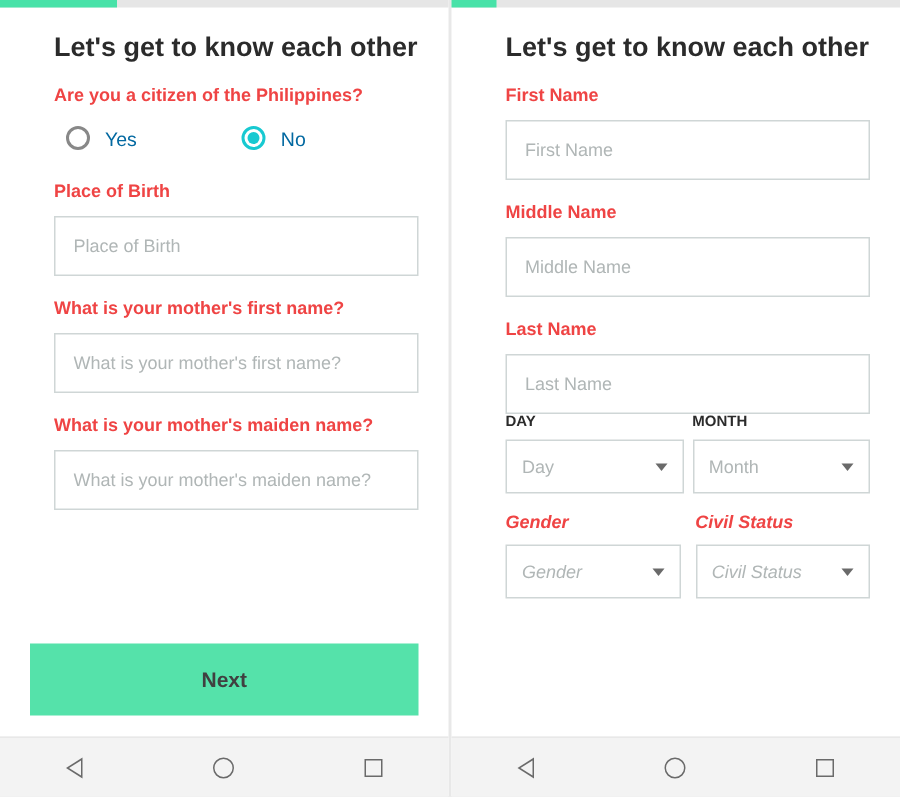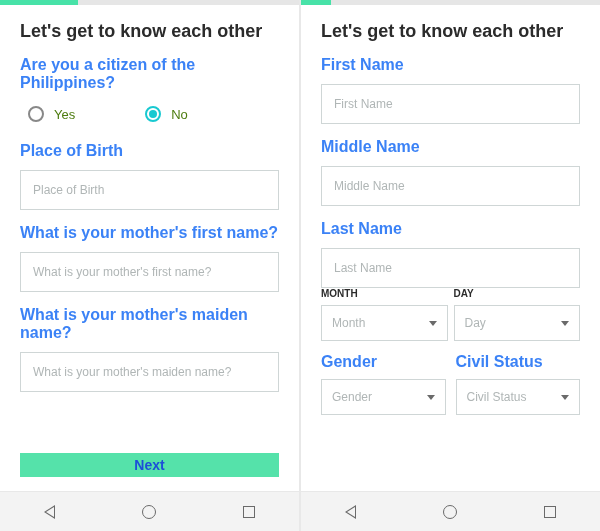--- a/index.html
+++ b/index.html
@@ -30,34 +30,34 @@
   }
   .progress-fill {
     position: absolute;
     left: 0; top: 0;
     height: 100%;
     background: #48e2a8;
   }
   .progress-fill.p1 { width: 26%; }
   .progress-fill.p2 { width: 10%; }
   .content {
-    padding: 16px 20px 0 20px;
+    padding: 16px 20px 0 36px;
     flex: 1;
     overflow: hidden;
   }
   .title {
     font-size: 18px;
     font-weight: 700;
     color: #2b2b2b;
     margin-bottom: 14px;
   }
   .q-label {
-    font-size: 16px;
+    font-size: 12px;
     font-weight: 600;
-    color: #3b82f6;
+    color: #ef4444;
     margin-bottom: 10px;
     margin-top: 14px;
   }
   .q-label.first { margin-top: 0; }
   .sub-label {
     font-size: 10px;
     font-weight: 700;
     color: #2b2b2b;
     margin-bottom: 6px;
   }
@@ -83,21 +83,21 @@
   .radio-circle.checked {
     border-color: #18c9d1;
   }
   .radio-dot {
     width: 8px; height: 8px;
     background: #18c9d1;
     border-radius: 50%;
   }
   .radio-text {
     font-size: 13px;
-    color: #4d7c0f;
+    color: #0369a1;
   }
   .text-input {
     width: 100%;
     border: 1px solid #cfd6d6;
     padding: 12px 12px;
     font-size: 12px;
     color: #2b2b2b;
     background: #fff;
   }
   .text-input::placeholder { color: #b0b6b6; }
@@ -121,33 +121,33 @@
   .dob-row {
     display: flex;
     gap: 6px;
   }
   .dob-col { flex: 1; }
   .pair-row {
     display: flex;
     gap: 10px;
     margin-top: 12px;
   }
-  .pair-col { flex: 1; }
+  .pair-col { flex: 1; font-style: italic; }
   .pair-col .q-label { margin-top: 0; margin-bottom: 8px; }
   .next-area {
     padding: 0 20px 14px 20px;
   }
   .next-btn {
     width: 100%;
     background: #55e2aa;
     border: none;
-    padding: 4px 0;
+    padding: 16px 0;
     font-size: 14px;
     font-weight: 700;
-    color: #1d4ed8;
+    color: #404040;
     cursor: pointer;
     margin-top: 48px;
   }
   .navbar {
     height: 40px;
     background: #f3f3f3;
     display: flex;
     align-items: center;
     justify-content: space-around;
     border-top: 1px solid #e8e8e8;
@@ -247,30 +247,30 @@
       <input class="text-input" type="text" placeholder="First Name" style="">
 
       <div class="q-label">Middle Name</div>
       <input class="text-input" type="text" placeholder="Middle Name" style="">
 
       <div class="q-label">Last Name</div>
       <input class="text-input" type="text" placeholder="Last Name" style="">
 
       <div class="dob-row">
         <div class="dob-col">
+          <div class="sub-label">DAY</div>
+          <div class="select-box">
+            <span>Day</span>
+            <span class="caret"></span>
+          </div>
+        </div>
+        <div class="dob-col">
           <div class="sub-label">MONTH</div>
           <div class="select-box">
             <span>Month</span>
-            <span class="caret"></span>
-          </div>
-        </div>
-        <div class="dob-col">
-          <div class="sub-label">DAY</div>
-          <div class="select-box">
-            <span>Day</span>
             <span class="caret"></span>
           </div>
         </div>
       </div>
 
       <div class="pair-row">
         <div class="pair-col">
           <div class="q-label">Gender</div>
           <div class="select-box">
             <span>Gender</span>

